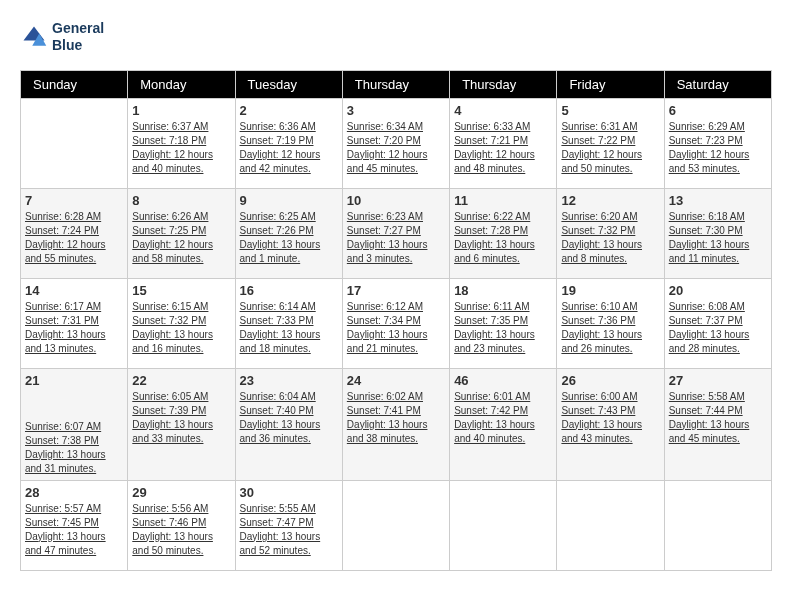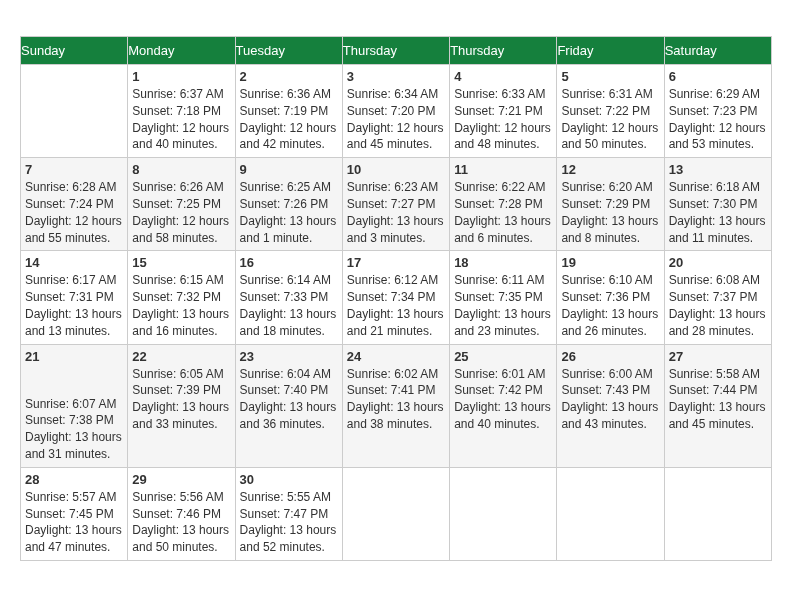--- a/index.html
+++ b/index.html
@@ -44,60 +44,71 @@
     .location-title {
       font-size: 16px;
       color: #333;
     }
     .calendar-table {
       width: 100%;
       border-collapse: collapse;
       font-size: 11px;
     }
     .calendar-table th {
-      background-color: #15803d;
+      background-color: #000000;
       color: white;
-      padding: 6px 0;
+      padding: 6px 12px;
       text-align: left;
       font-size: 13px;
       font-weight: normal;
       border: 1px solid #ccc;
     }
     .calendar-table td {
       border: 1px solid #ccc;
       vertical-align: top;
       padding: 4px;
       height: 90px;
       width: calc(100% / 7);
     }
     .day-number {
       font-size: 13px;
       font-weight: bold;
       color: #333;
       margin-bottom: 2px;
     }
     .day-info {
-      font-size: 12px;
+      font-size: 10px;
       color: #333;
       line-height: 1.4;
+      text-decoration: underline;
     }
     .empty-cell {
       background: #f9f9f9;
     }
     .row-shaded td {
       background: #f5f5f5;
     }
     .row-white td {
       background: #ffffff;
     }
   </style>
 </head>
 <body>
 
 <div class="header-section">
+  <div class="logo">
+    <svg class="logo-icon" viewBox="0 0 32 32">
+      <polygon points="16,4 28,20 4,20" fill="#2a5298"></polygon>
+      <polygon points="22,12 30,26 14,26" fill="#4a90d9"></polygon>
+    </svg>
+    <div class="logo-text">
+      <span>General</span>
+      <span>Blue</span>
+    </div>
+  </div>
 </div>
 
 <table class="calendar-table">
   <thead>
     <tr>
     <th>Sunday</th>
         <th>Monday</th>
         <th>Tuesday</th>
         <th>Thursday</th>
         <th>Thursday</th>
@@ -172,21 +183,21 @@
         </td>
         <td>
           <div class="day-number">11</div>
           <div class="day-info" style="white-space: pre-line;">Sunrise: 6:22 AM
 Sunset: 7:28 PM
 Daylight: 13 hours and 6 minutes.</div>
         </td>
         <td>
           <div class="day-number">12</div>
           <div class="day-info" style="white-space: pre-line;">Sunrise: 6:20 AM
-Sunset: 7:29 PM
+Sunset: 7:32 PM
 Daylight: 13 hours and 8 minutes.</div>
         </td>
         <td>
           <div class="day-number">13</div>
           <div class="day-info" style="white-space: pre-line;">Sunrise: 6:18 AM
 Sunset: 7:30 PM
 Daylight: 13 hours and 11 minutes.</div>
         </td>
       </tr>
       <tr class="row-white">
@@ -252,21 +263,21 @@
 Sunset: 7:40 PM
 Daylight: 13 hours and 36 minutes.</div>
         </td>
         <td>
           <div class="day-number">24</div>
           <div class="day-info" style="white-space: pre-line;">Sunrise: 6:02 AM
 Sunset: 7:41 PM
 Daylight: 13 hours and 38 minutes.</div>
         </td>
         <td>
-          <div class="day-number">25</div>
+          <div class="day-number">46</div>
           <div class="day-info" style="white-space: pre-line;">Sunrise: 6:01 AM
 Sunset: 7:42 PM
 Daylight: 13 hours and 40 minutes.</div>
         </td>
         <td>
           <div class="day-number">26</div>
           <div class="day-info" style="white-space: pre-line;">Sunrise: 6:00 AM
 Sunset: 7:43 PM
 Daylight: 13 hours and 43 minutes.</div>
         </td>

